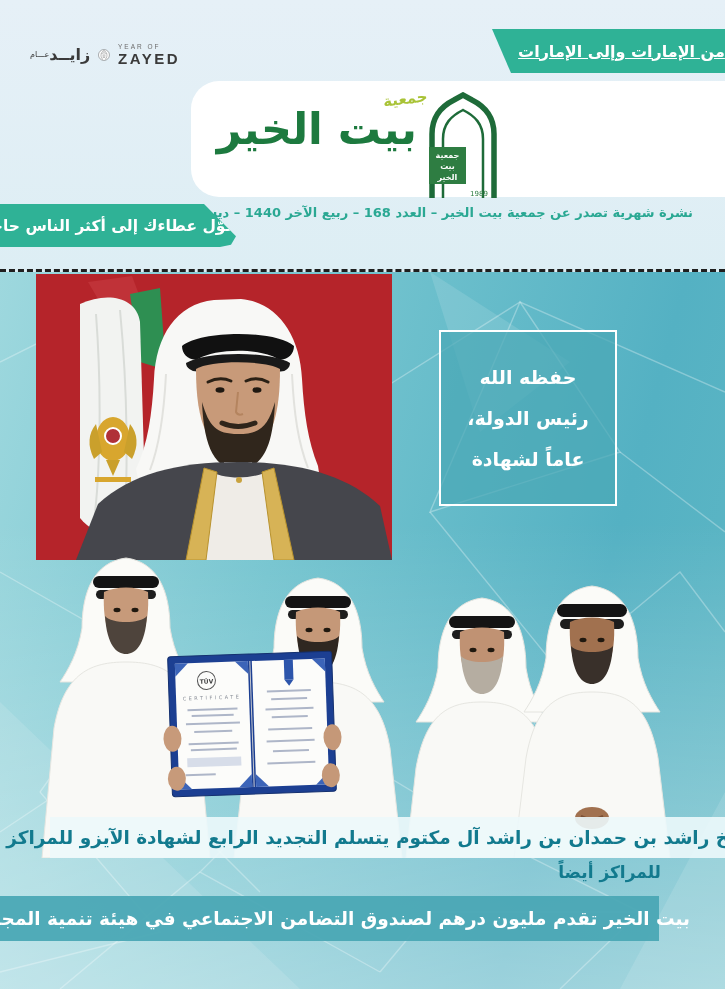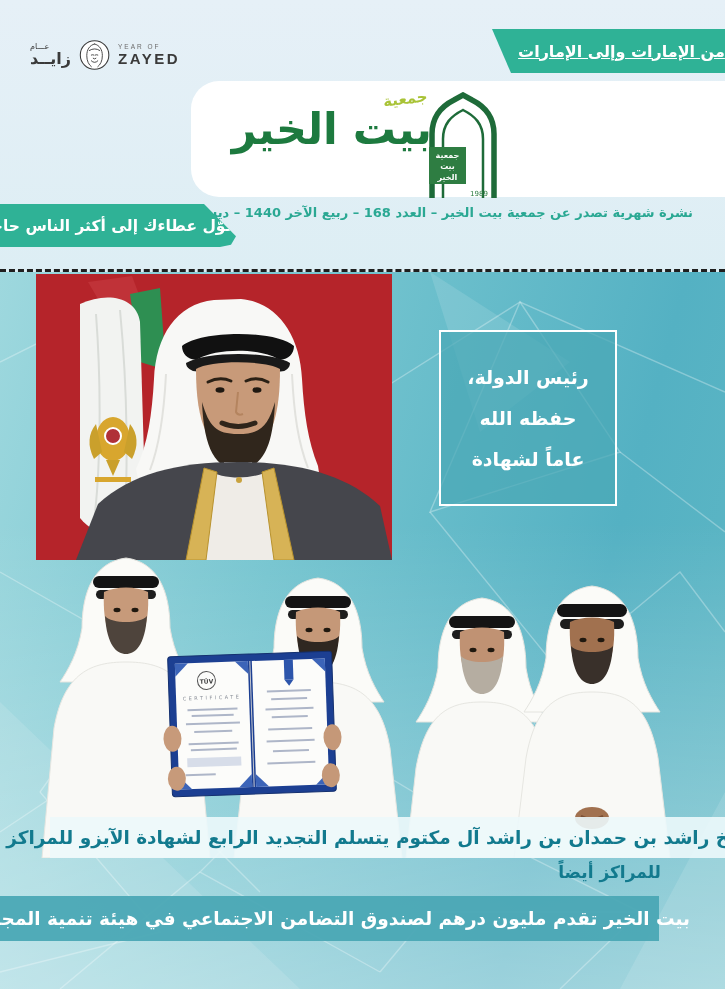--- a/index.html
+++ b/index.html
@@ -3,37 +3,37 @@
 <meta charset="utf-8">
 <style>
   html,body{margin:0;padding:0;}
   body{font-family:"DejaVu Sans",sans-serif;}
   #page{position:relative;width:725px;height:989px;overflow:hidden;background:#e9f2f8;}
   .abs{position:absolute;}
 
   
   #masthead{left:0;top:0;width:725px;height:272px;background:linear-gradient(to bottom,#e6f0f7,#ddeef4);}
   #zayed-logo{left:30px;top:27px;width:150px;height:56px;display:flex;align-items:center;gap:8px;color:#3a3a3a;}
-  #zayed-ar{display:flex;flex-direction:column;align-items:flex-start;line-height:1;}
+  #zayed-ar{display:flex;flex-direction:row;align-items:center;line-height:1;}
   #zayed-ar .top{font-size:8px;letter-spacing:1px;}
   #zayed-ar .name{font-size:16px;font-weight:bold;}
   #zayed-en{display:flex;flex-direction:column;line-height:1.15;font-family:"Liberation Sans",sans-serif;}
   #zayed-en .small{font-size:6.5px;letter-spacing:2px;color:#6b6b6b;}
   #zayed-en .big{font-size:15px;font-weight:bold;letter-spacing:2.5px;}
 
   #uae-banner{left:478px;top:29px;width:247px;height:44px;background:#2fb296;
     clip-path:polygon(14px 0,100% 0,100% 100%,33px 100%);
     display:flex;align-items:center;justify-content:center;padding-left:40px;box-sizing:border-box;}
   #uae-banner span{color:#fff;font-size:16px;font-weight:bold;text-decoration:underline;}
 
   #logo-band{left:191px;top:81px;width:534px;height:116px;background:#fff;border-radius:28px 0 0 28px;}
 
   #calligraphy{left:252px;top:90px;width:180px;height:102px;}
   #logo-jamiya{position:absolute;top:0;right:4px;color:#a9c337;font-size:15px;font-weight:bold;transform:rotate(-7deg);}
-  #logo-arabic{position:absolute;top:14px;right:0;color:#1d7a3f;font-size:43px;font-weight:bold;letter-spacing:-1px;white-space:nowrap;}
+  #logo-arabic{position:absolute;top:14px;right:15px;color:#1d7a3f;font-size:43px;font-weight:bold;letter-spacing:-1px;white-space:nowrap;}
   #logo-english{position:absolute;top:76px;left:0;width:180px;text-align:center;color:#20823f;font-family:"Liberation Serif",serif;font-weight:bold;font-size:18.5px;white-space:nowrap;}
 
   #emblem{left:424px;top:92px;width:78px;height:108px;}
 
   #issue-line{left:0;top:205px;width:717px;text-align:right;color:#2aa893;font-size:13px;font-weight:bold;direction:rtl;padding-right:24px;box-sizing:border-box;}
 
   #give-banner{left:0;top:204px;width:241px;height:43px;background:#2fb296;
     clip-path:polygon(0 0,204px 0,236px 75%,231px 95%,220px 100%,0 100%);
     display:flex;align-items:center;justify-content:center;padding:0 26px 0 10px;box-sizing:border-box;}
   #give-banner span{color:#fff;font-size:15.5px;font-weight:bold;white-space:nowrap;}
@@ -186,22 +186,22 @@
     <path d="M166,128 C168,176 180,195 202,195 C225,195 237,176 239,128 C232,152 225,160 202,160 C180,160 173,152 166,128 Z" fill="#30261c"></path>
     <rect x="188" y="188" width="28" height="20" fill="#ece9e4"></rect>
     <path d="M40,286 L62,230 C95,200 140,188 202,188 C265,188 312,202 344,232 L356,286 Z" fill="#45464c"></path>
     <path d="M170,196 L166,286 L240,286 L236,196 C215,206 190,206 170,196 Z" fill="#efece7"></path>
     <path d="M168,194 L150,286 L170,286 L181,198 Z" fill="#d7b356" stroke="#b8922e" stroke-width="1"></path>
     <path d="M238,194 L258,286 L238,286 L226,198 Z" fill="#d7b356" stroke="#b8922e" stroke-width="1"></path>
     <circle cx="203" cy="206" r="3" fill="#c8a23e"></circle>
   </svg>
 
   <div class="abs" id="quote-box">
+    <div class="quote-line">حفظه الله</div>
     <div class="quote-line">رئيس الدولة،</div>
-    <div class="quote-line">حفظه الله</div>
     <div class="quote-line">عاماً لشهادة</div>
   </div>
 
   <svg class="abs" id="group-photo" viewBox="0 0 664 308">
 
     <g>
       <path d="M90,8 C58,12 46,42 46,78 C42,103 32,120 24,132 L156,132 C148,120 138,103 134,78 C134,42 122,12 90,8 Z" fill="#fbfbf8" stroke="#e4e4df"></path>
       <path d="M6,308 L18,178 C28,122 56,112 90,112 C124,112 152,122 162,178 L174,308 Z" fill="#f9f9f6" stroke="#e6e6e1"></path>
       <rect x="57" y="26" width="66" height="12" rx="6" fill="#141414"></rect>
       <rect x="60" y="40" width="60" height="9" rx="4.5" fill="#1d1d1d"></rect>

